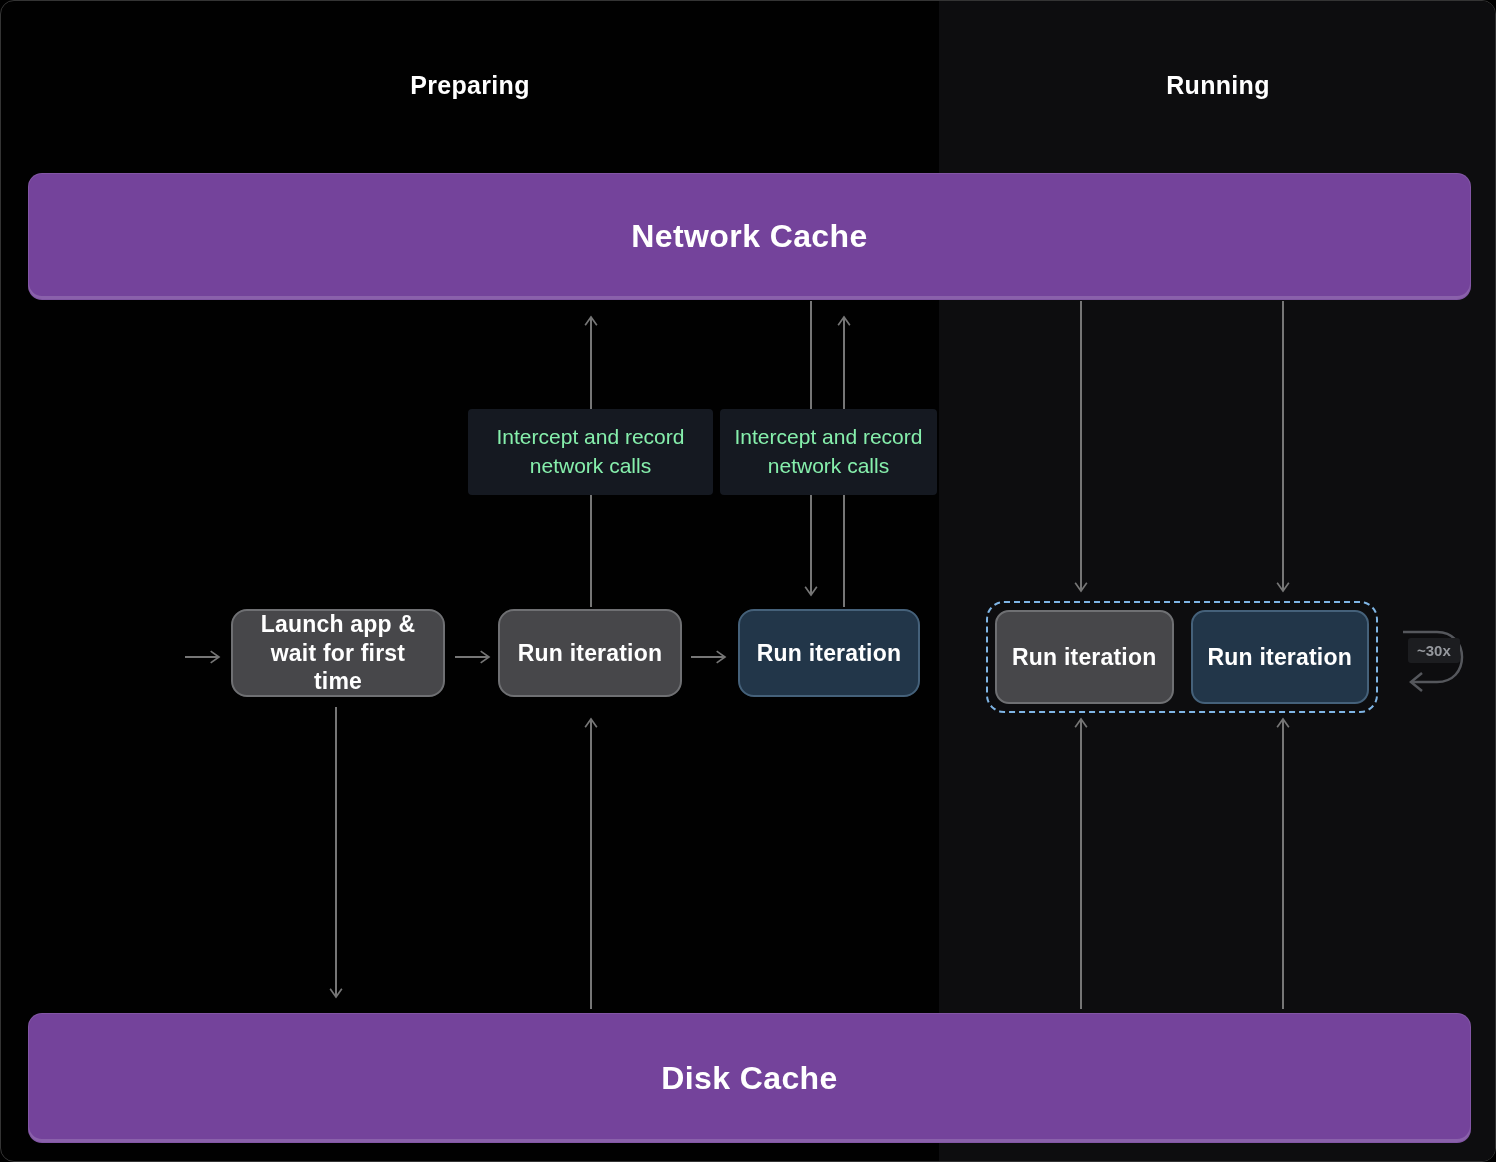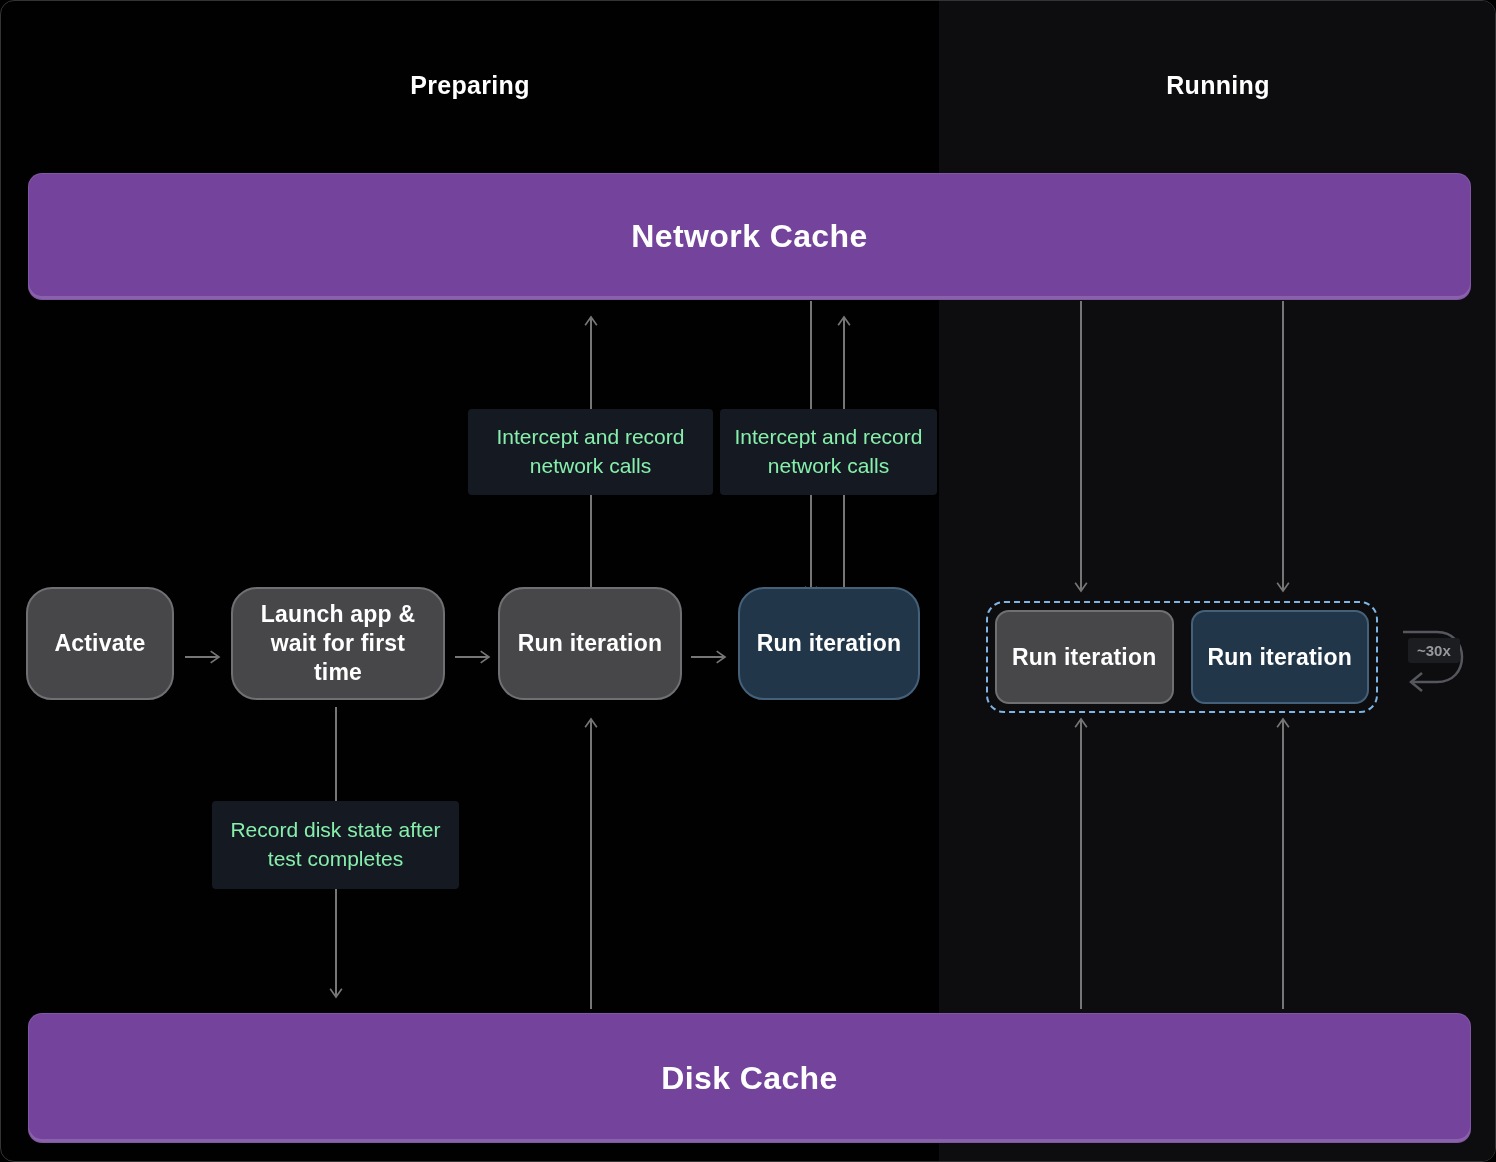--- a/index.html
+++ b/index.html
@@ -20,21 +20,21 @@
     color:#fff;font-size:32px;font-weight:700;letter-spacing:.4px;box-sizing:border-box;}
   .cache-bar.network{top:172px;height:127px;}
   .cache-bar.disk{top:1012px;height:130px;}
   svg.connectors{position:absolute;left:0;top:0;width:1496px;height:1162px;}
   .note{position:absolute;background:#151921;border-radius:4px;color:#86efac;
     font-size:21px;font-weight:500;line-height:1.38;text-align:center;
     display:flex;align-items:center;justify-content:center;box-sizing:border-box;padding:6px 10px;}
   .note.n1{left:467px;top:408px;width:245px;height:86px;}
   .note.n2{left:719px;top:408px;width:217px;height:86px;}
   .note.n3{left:211px;top:800px;width:247px;height:88px;}
-  .box{position:absolute;top:586px;height:113px;border-radius:26px;
+  .box{position:absolute;top:608px;height:88px;border-radius:16px;
     display:flex;align-items:center;justify-content:center;text-align:center;
     color:#fff;font-size:23px;font-weight:700;line-height:1.25;box-sizing:border-box;
     letter-spacing:.2px;}
   .box.gray{background:#47474a;border:2px solid #6f7073;}
   .box.blue{background:#223649;border:2px solid #45617a;}
   .box.activate{left:25px;width:148px;}
   .box.launch{left:230px;width:214px;padding:0 12px;}
   .box.run1{left:497px;width:184px;}
   .box.run2{left:737px;width:182px;}
   .dashed-group{position:absolute;left:985px;top:600px;width:392px;height:112px;
@@ -75,23 +75,21 @@
       <path d="M1080,1008 L1080,718" marker-end="url(#ah)"></path>
       <path d="M1282,1008 L1282,718" marker-end="url(#ah)"></path>
       <path d="M184,656 L218,656" marker-end="url(#ah)"></path>
       <path d="M454,656 L488,656" marker-end="url(#ah)"></path>
       <path d="M690,656 L724,656" marker-end="url(#ah)"></path>
     </g>
   </svg>
 
   <div class="note n1">Intercept and record network calls</div>
   <div class="note n2">Intercept and record network calls</div>
-  <div class="note n3">Record disk state after test completes</div>
 
-  <div class="box gray activate">Activate</div>
   <div class="box gray launch">Launch app &amp; wait for first time</div>
   <div class="box gray run1">Run iteration</div>
   <div class="box blue run2">Run iteration</div>
 
   <div class="dashed-group">
     <div class="box gray">Run iteration</div>
     <div class="box blue">Run iteration</div>
   </div>
 
   <svg class="loop-icon" viewBox="0 0 74 74" fill="none">

